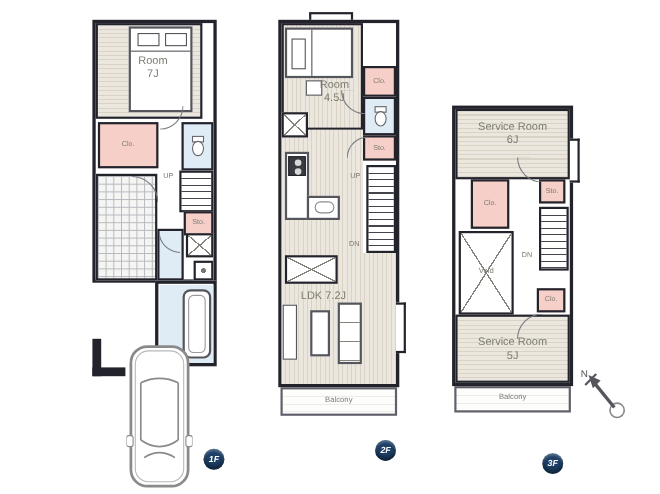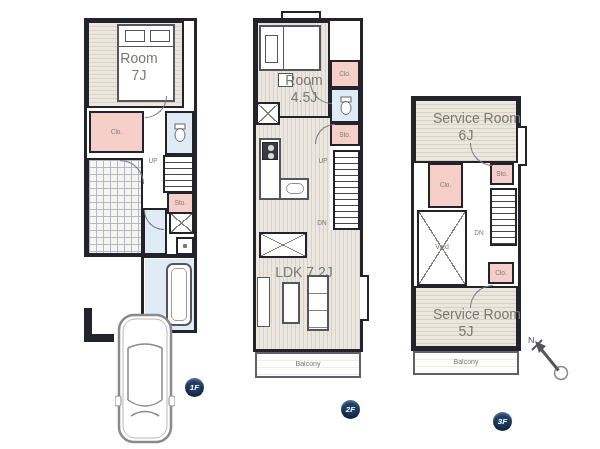--- a/index.html
+++ b/index.html
@@ -20,21 +20,21 @@
   .blue{background:var(--blue)}
   .white{background:#fff}
   .checker{background-color:#f5f5f3;
     background-image:linear-gradient(#b6b9bd 1px,transparent 1px),
                      linear-gradient(90deg,#b6b9bd 1px,transparent 1px);
     background-size:7px 7px}
   .stairs{background:#fff;background-image:repeating-linear-gradient(180deg,transparent 0 5px,#44444c 5px 6px)}
   .balc{border:2px solid #60606a;background:#fdfdfc;
     background-image:repeating-linear-gradient(180deg,transparent 0 6px,#ececea 6px 7px)}
   .lbl{color:var(--ink);text-align:center;line-height:1.2;position:absolute;white-space:nowrap}
-  .s8{font-size:14px}.s7{font-size:7px}.s6{font-size:6.5px}
+  .s8{font-size:10px}.s7{font-size:7px}.s6{font-size:6.5px}
   .xbox{background-color:#fff;border:2px solid var(--wall);
     background-image:
       linear-gradient(to top right,transparent calc(50% - .6px),#83837b calc(50% - .6px),#83837b calc(50% + .6px),transparent calc(50% + .6px)),
       linear-gradient(to bottom right,transparent calc(50% - .6px),#83837b calc(50% - .6px),#83837b calc(50% + .6px),transparent calc(50% + .6px))}
   .furn{background:#fff;border:2px solid var(--furn);position:absolute}
   .thin{border-width:1px}
   .pillow{position:absolute;background:#fff;border:1px solid var(--furn)}
   .bedline-h{position:absolute;left:0;right:0;border-top:1px solid var(--furn)}
   .bedline-v{position:absolute;top:0;bottom:0;border-left:1px solid var(--furn)}
   .tub{position:absolute;background:#fff;border:2px solid var(--furn);border-radius:7px}
@@ -115,21 +115,21 @@
   <rect x="8" y="7" width="44" height="119" rx="12" fill="none" stroke="#b8b8b8" stroke-width="1"></rect>
   <path d="M13 36 Q30 28 47 36" fill="none" stroke="#8a8a8a" stroke-width="1.5"></path>
   <line x1="13" y1="36" x2="13" y2="88" stroke="#8a8a8a" stroke-width="1.5"></line>
   <line x1="47" y1="36" x2="47" y2="88" stroke="#8a8a8a" stroke-width="1.5"></line>
   <path d="M13 88 Q30 100 47 88" fill="none" stroke="#8a8a8a" stroke-width="1.5"></path>
   <path d="M16 104 Q30 95 44 104" fill="none" stroke="#8a8a8a" stroke-width="1.5"></path>
   <rect x="0" y="84" width="6" height="10" rx="2" fill="#fff" stroke="#8a8a8a"></rect>
   <rect x="54" y="84" width="6" height="10" rx="2" fill="#fff" stroke="#8a8a8a"></rect>
 </svg>
 
-<div class="badge" style="left:185px;top:378px">
+<div class="badge" style="left:185px;top:408px">
   <span>1F</span>
 </div>
 
 <div class="plan" style="left:253px;top:18px;width:110px;height:360px">
   <div class="bump" style="left:28px;top:-7px;width:40px;height:10px"></div>
   <div class="abs wall3 white" style="left:0;top:0;width:110px;height:334px"></div>
   <div class="bump" style="left:107px;top:257px;width:9px;height:46px;border-left:none"></div>
 
   <div class="abs stripes-v" style="left:3px;top:3px;width:74px;height:97px;border:2px solid var(--wall)"></div>
   <div class="furn" style="left:6px;top:7px;width:62px;height:46px">
@@ -165,21 +165,21 @@
   </div>
   <div class="furn" style="left:26px;top:160px;width:30px;height:22px"></div>
   <div class="sink-oval" style="left:33px;top:165px;width:18px;height:11px"></div>
 
   <div class="abs stairs wall2" style="left:80px;top:132px;width:27px;height:80px"></div>
   <div class="lbl s6" style="left:60px;top:139px;width:20px">UP</div>
   <div class="lbl s6" style="left:58px;top:201px;width:22px">DN</div>
 
   <div class="abs stripes-v" style="left:3px;top:212px;width:104px;height:119px"></div>
   <div class="xbox abs" style="left:6px;top:214px;width:48px;height:26px"></div>
-  <div class="lbl s8" style="left:16px;top:246px;width:70px">LDK 7.2J</div>
+  <div class="lbl s8" style="left:6px;top:246px;width:70px">LDK 7.2J</div>
   <div class="furn" style="left:29px;top:264px;width:18px;height:42px"></div>
   <div class="shelf" style="left:54px;top:257px;width:22px;height:56px"></div>
   <div class="furn thin" style="left:4px;top:259px;width:13px;height:50px"></div>
 
   <div class="arc arc-bl" style="left:57px;top:64px;width:22px;height:22px"></div>
   <div class="arc arc-tl" style="left:62px;top:106px;width:20px;height:20px"></div>
 
   <div class="abs balc" style="left:2px;top:334px;width:106px;height:26px"></div>
   <div class="lbl s7" style="left:2px;top:342px;width:106px">Balcony</div>
 </div>

